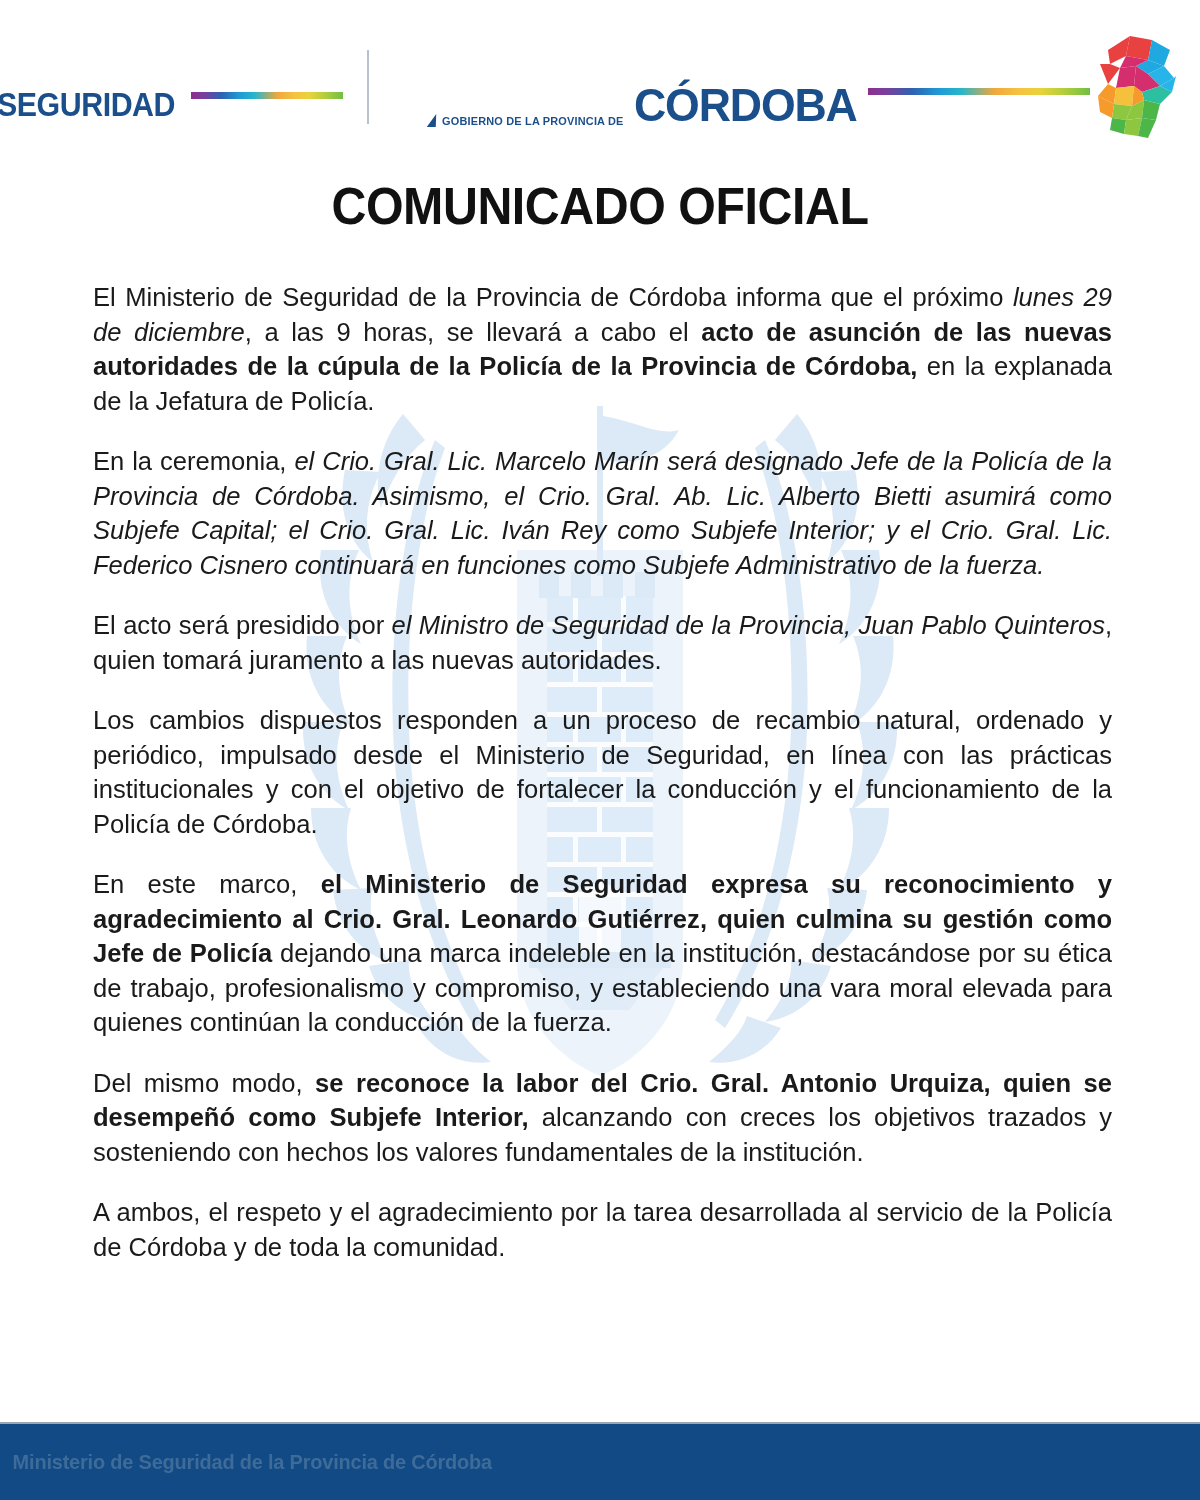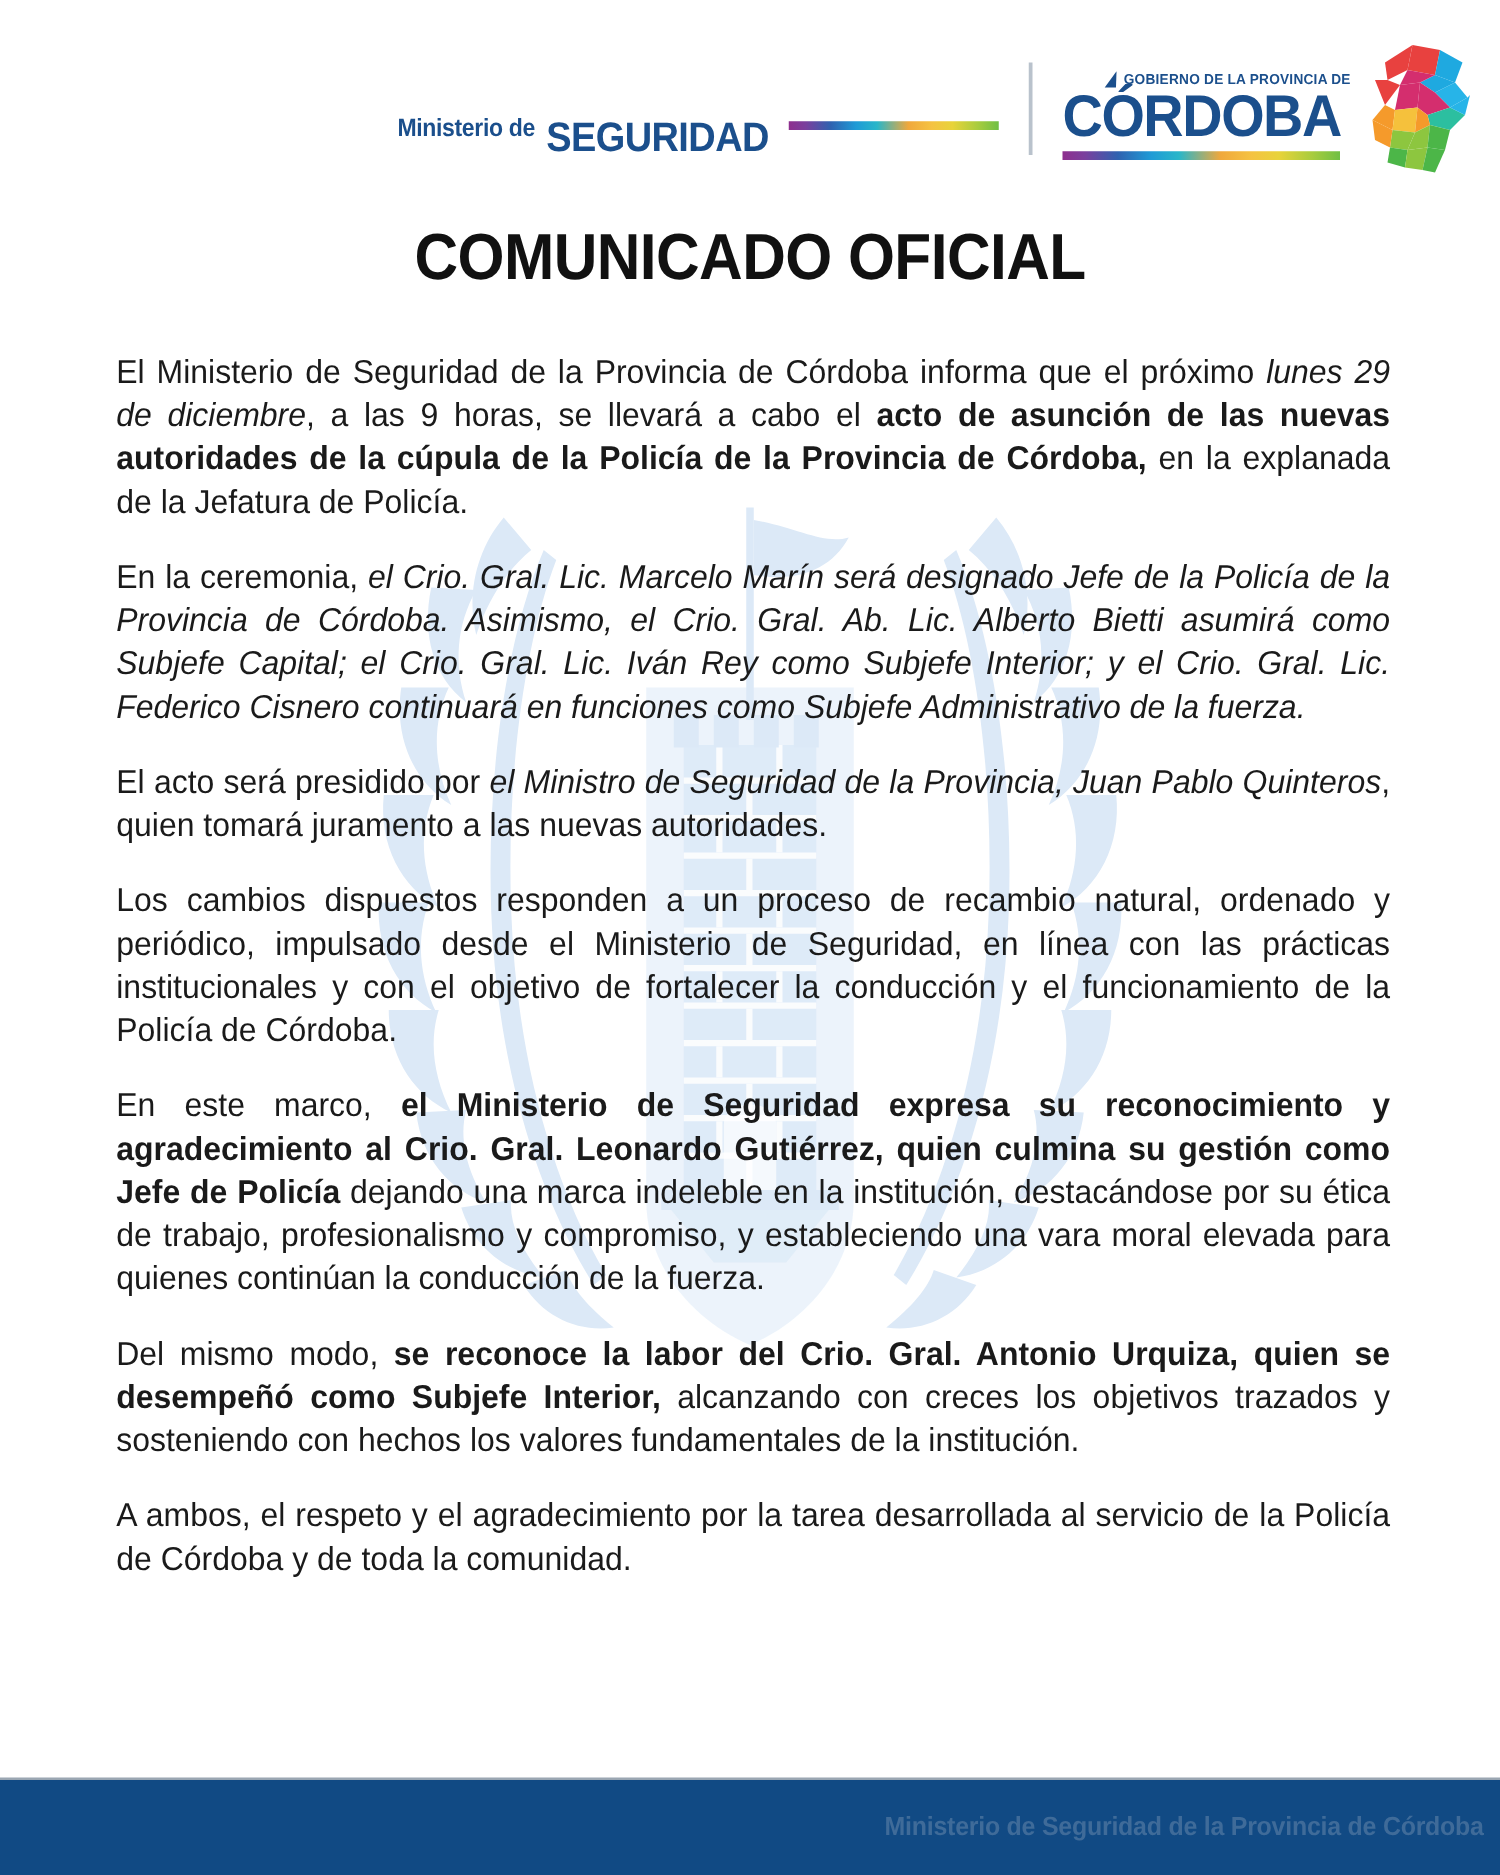--- a/index.html
+++ b/index.html
@@ -88,21 +88,21 @@
     height:74px;
     background:#b9c2cc;
     margin:0 24px 22px 24px;
   }
   .cordoba-block {
     display:flex;
     align-items:flex-end;
   }
   .cordoba-text-col {
     display:flex;
-    flex-direction:column;
+    flex-direction:row;
     justify-content:flex-end;
     padding-bottom:18px;
   }
   .gobierno-row {
     display:flex;
     align-items:flex-end;
     gap:6px;
     margin-bottom:1px;
     padding-left:34px;
   }
@@ -193,21 +193,21 @@
   }
   #footer {
     position:absolute;
     left:0;
     bottom:0;
     width:1200px;
     height:76px;
     background:#114a84;
     display:flex;
     align-items:center;
-    justify-content:flex-end;
+    justify-content:flex-start;
     z-index:4;
   }
   #footer-text {
     font-size:21px;
     font-weight:bold;
     color:#3f6b99;
     letter-spacing:-0.2px;
     transform:scaleX(0.95);
   }
 </style>

